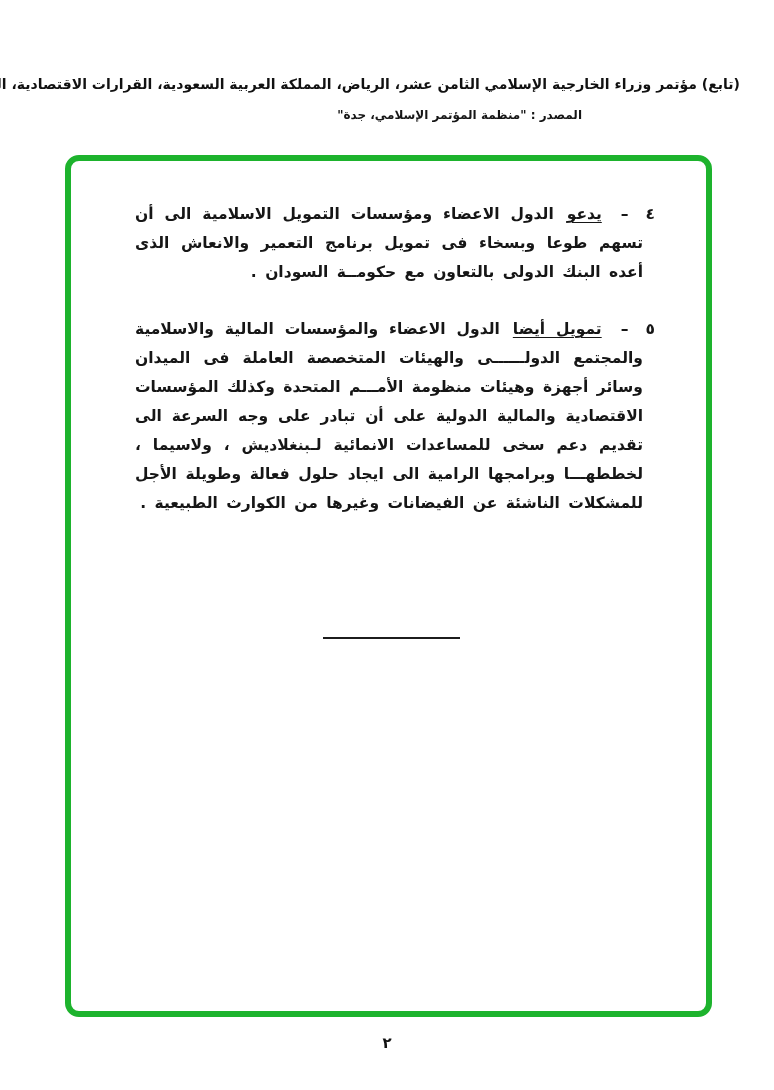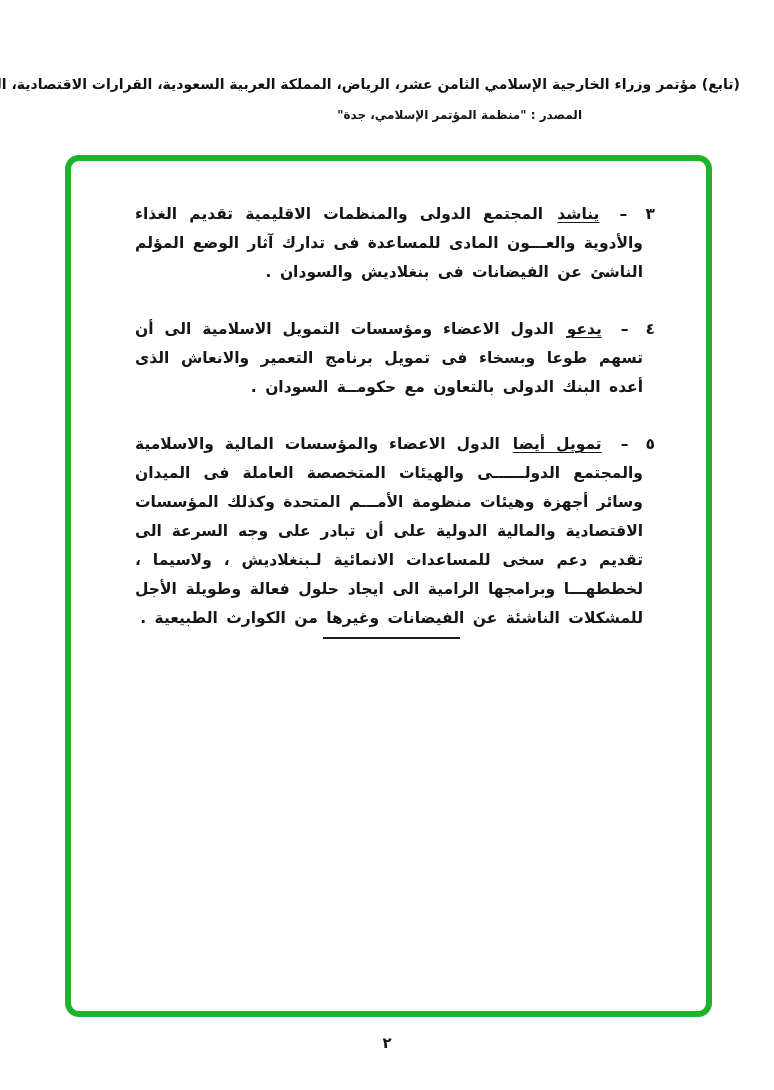--- a/index.html
+++ b/index.html
@@ -62,26 +62,20 @@
 <div class="page">
 
   <div class="header-line">(تابع)  مؤتمر وزراء الخارجية الإسلامي الثامن عشر، الرياض، المملكة العربية السعودية، القرارات الاقتصادية، القرار الرقم ١٨/٦-أق</div>
 
   <div class="source-line">المصدر :  "منظمة المؤتمر الإسلامي، جدة"</div>
 
   <div class="highlight-frame"></div>
 
   <div class="resolution-body">
 
-    <p class="item">
-      <span class="num">٣</span>
-      <span class="dash">–</span>
-      <span class="lead">يناشد</span>
-      <span class="body">المجتمع الدولى والمنظمات الاقليمية تقديم الغذاء والأدوية والعـــون المادى للمساعدة فى تدارك آثار الوضع المؤلم الناشئ عن الفيضانات فى بنغلاديش والسودان .</span>
-    </p>
 
     <p class="item">
       <span class="num">٤</span>
       <span class="dash">–</span>
       <span class="lead">يدعو</span>
       <span class="body">الدول الاعضاء ومؤسسات التمويل الاسلامية الى أن تسهم طوعا وبسخاء فى تمويل برنامج التعمير والانعاش الذى أعده البنك الدولى بالتعاون مع حكومــة السودان .</span>
     </p>
 
     <p class="item">
       <span class="num">٥</span>

